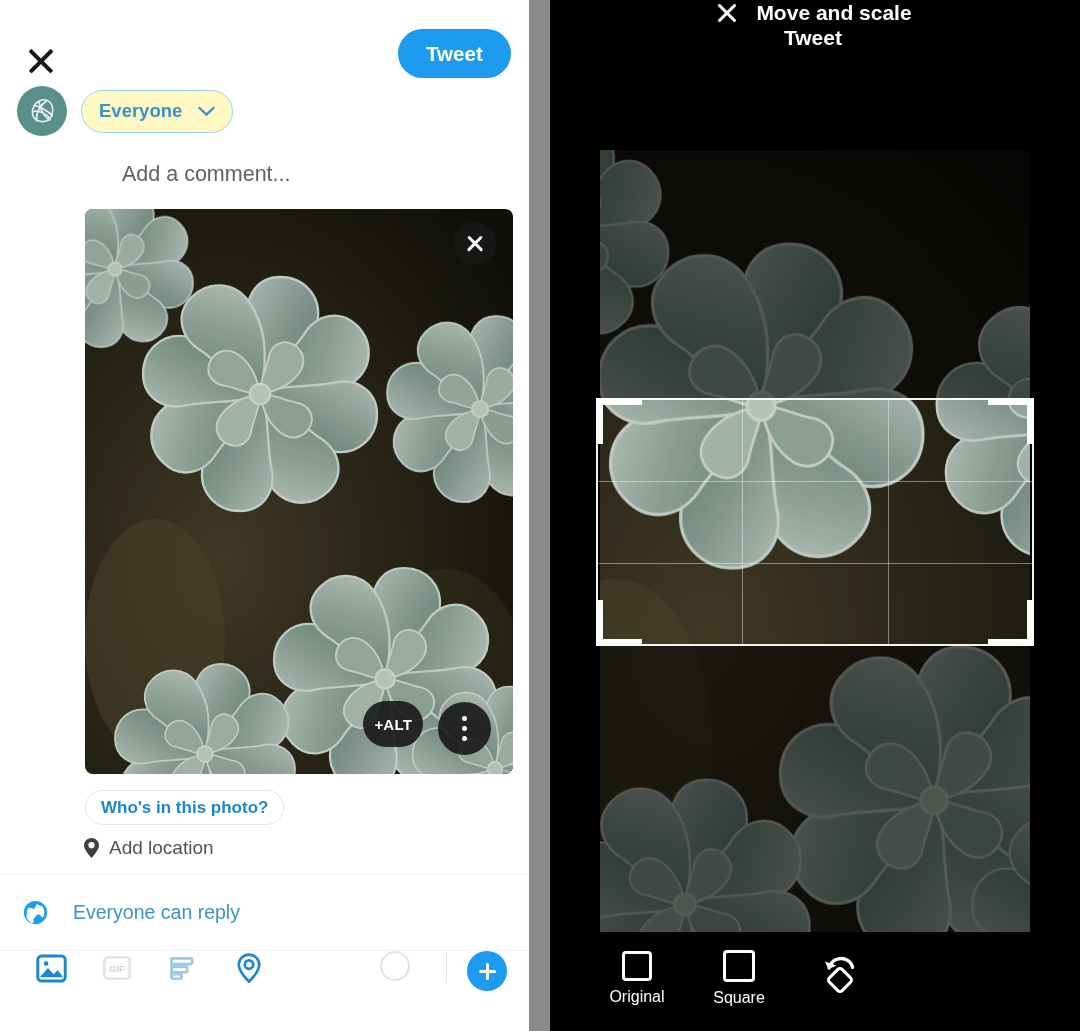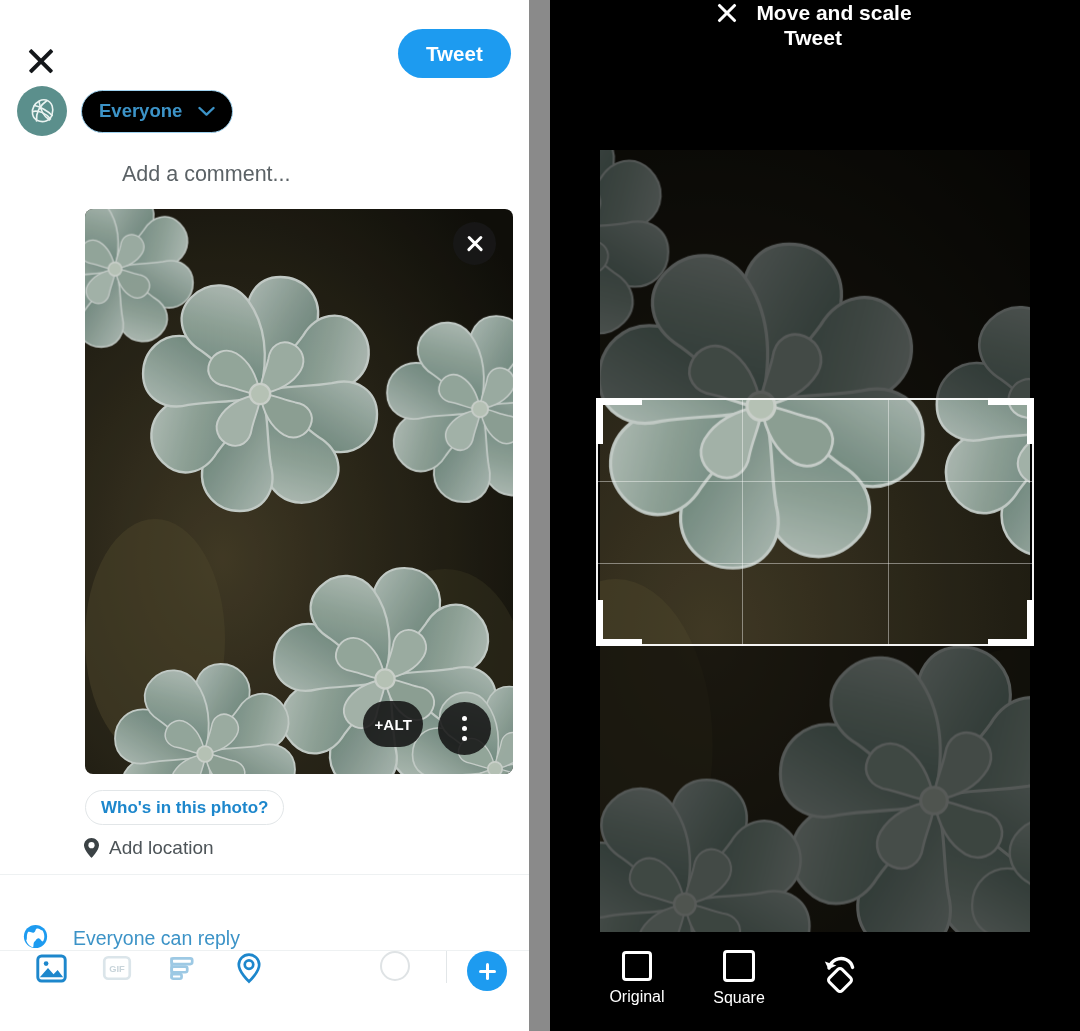--- a/index.html
+++ b/index.html
@@ -33,21 +33,21 @@
   }
 
   .audience-row { display:flex; align-items:center; padding:0 0 0 17px; margin-top:8px; gap:14px; }
   .avatar {
     width:50px; height:50px; border-radius:50%; background:#5b8f8c;
     display:flex; align-items:center; justify-content:center; flex:0 0 50px;
   }
   .audience-pill {
     display:inline-flex; align-items:center; gap:16px; height:43px;
     border:1.4px solid #9fd2ef; border-radius:999px; padding:0 17px;
-    color:#3c93c7; font-size:18.5px; font-weight:bold; cursor:pointer; background:#000000;
+    color:#3c93c7; font-size:18.5px; font-weight:bold; cursor:pointer; background:#fef9c3;
   }
   .chev { display:block; }
 
   .comment-placeholder {
     padding:26px 0 0 86px; font-size:21.5px; color:#5b6266; font-weight:400;margin-left:36px;
   }
 
   
   .photo-wrap {
     position:relative; margin:22px 0 0 85px; width:428px; height:565px;
@@ -84,21 +84,21 @@
     color:#1d87cc; font-size:17px; font-weight:bold; cursor:pointer;
   }
 
   .location-row {
     display:flex; align-items:center; gap:9px; margin:12px 0 0 83px;
     color:#4d5458; font-size:19px; cursor:pointer;
   }
 
   .reply-divider { height:1px; background:#eef1f2; margin-top:11px; }
   .reply-row {
-    height:75px; display:flex; align-items:flex-end; gap:24px; padding-left:22px;
+    height:75px; display:flex; align-items:center; gap:24px; padding-left:22px;
     cursor:pointer;
   }
   .reply-text { color:#3c93c7; font-size:19.5px; }
 
   .tools-divider { height:1px; background:#eef1f2; }
   .tools-row {
     height:80px; display:flex; align-items:flex-start; padding:0 22px 0 18px; gap:0;
   }
   .tool { width:66px; display:flex; align-items:center; justify-content:center; cursor:pointer; }
   .tool-spacer { flex:1; }

